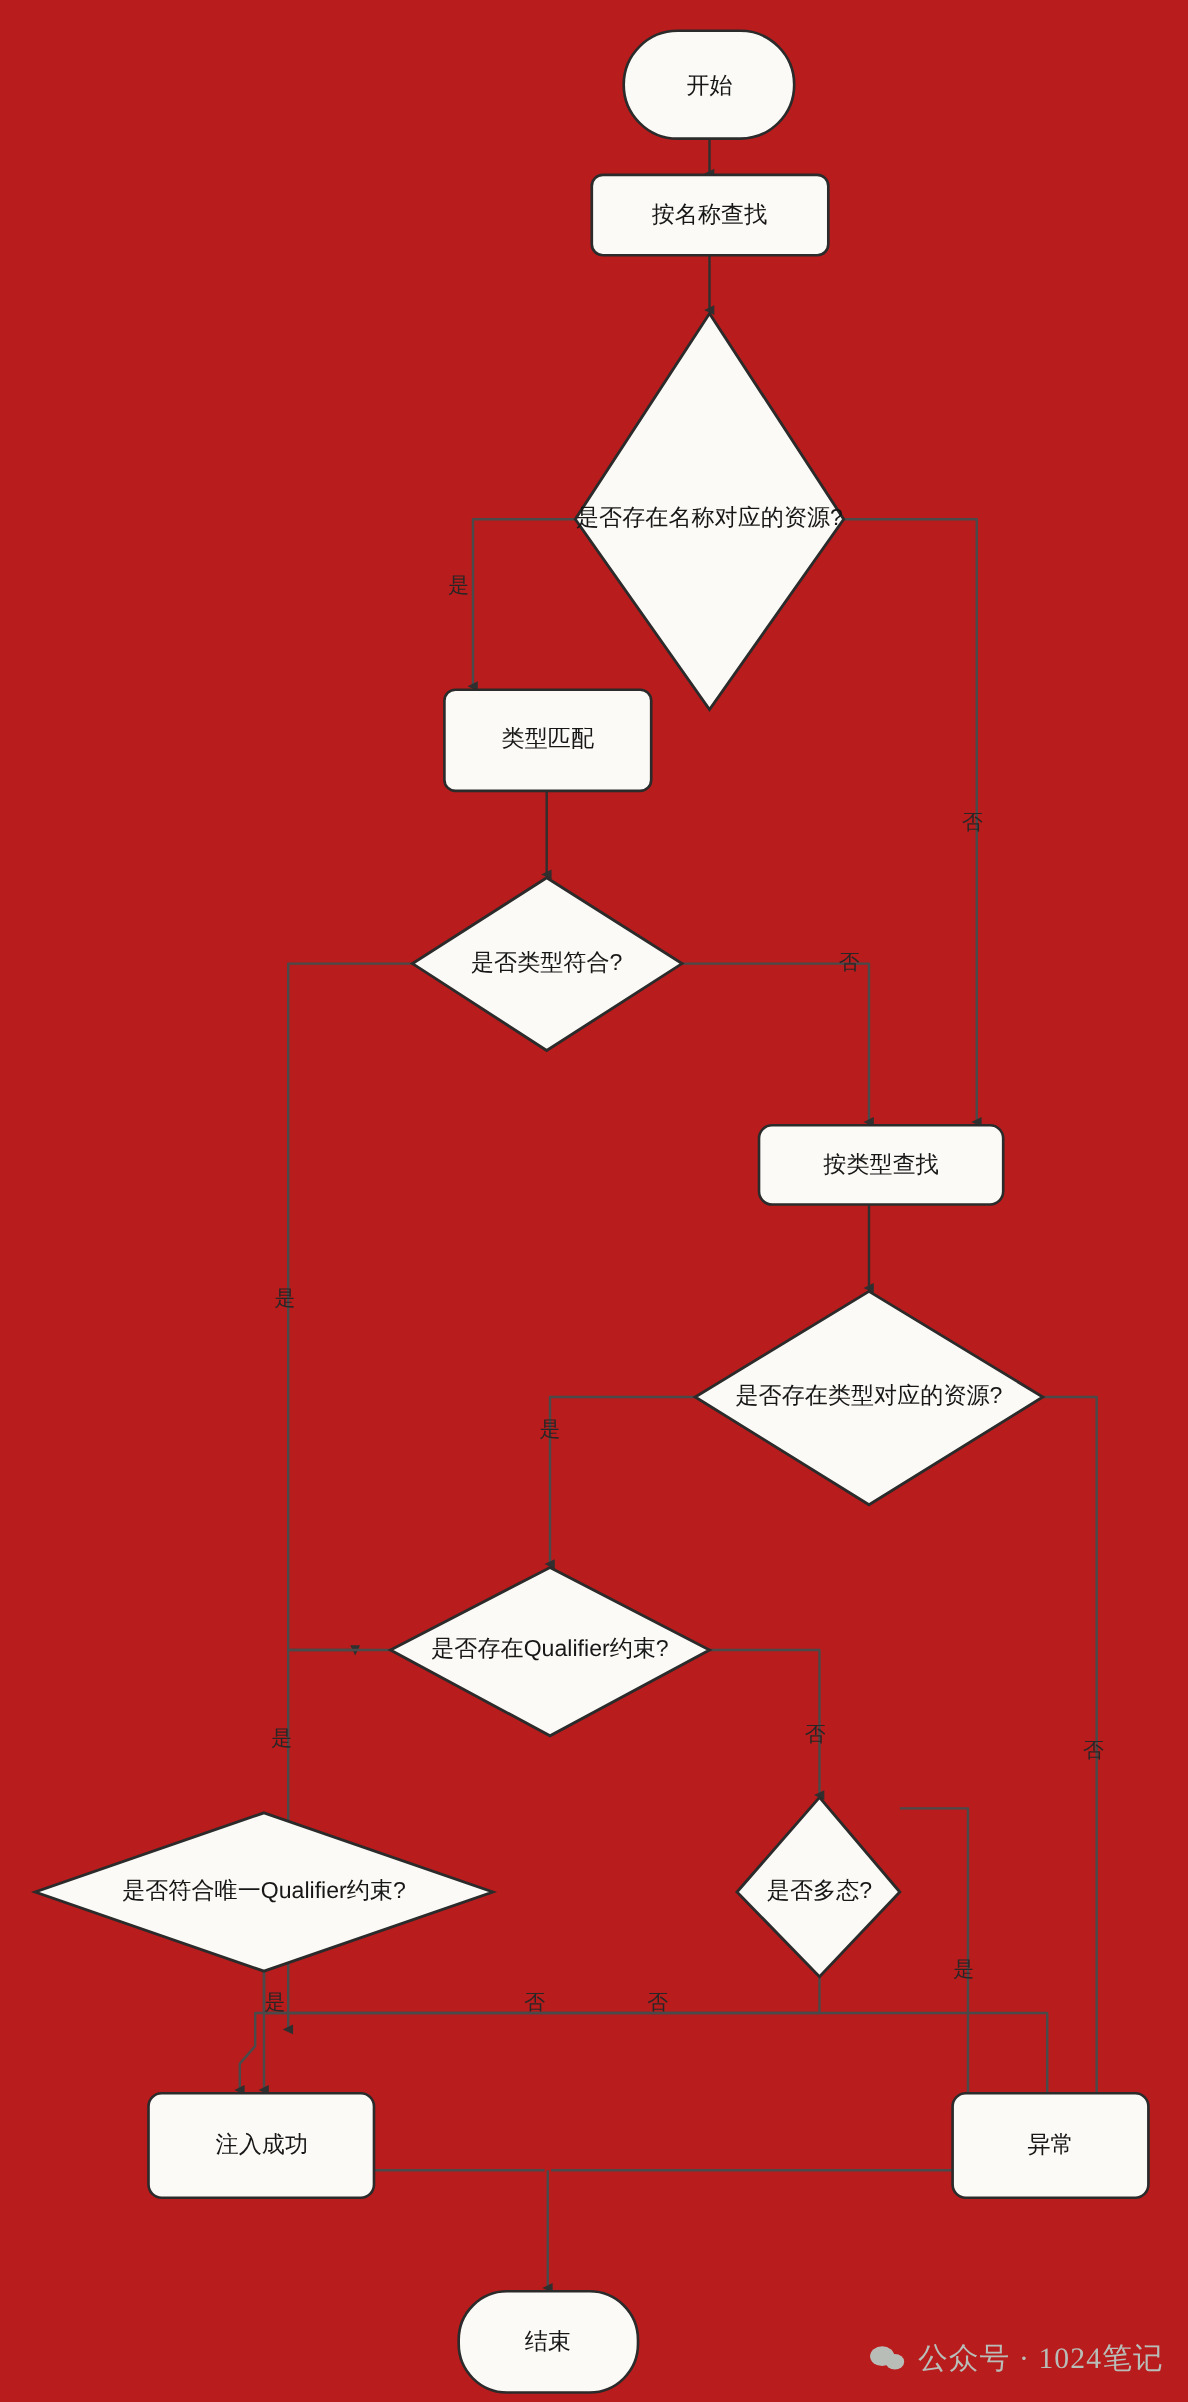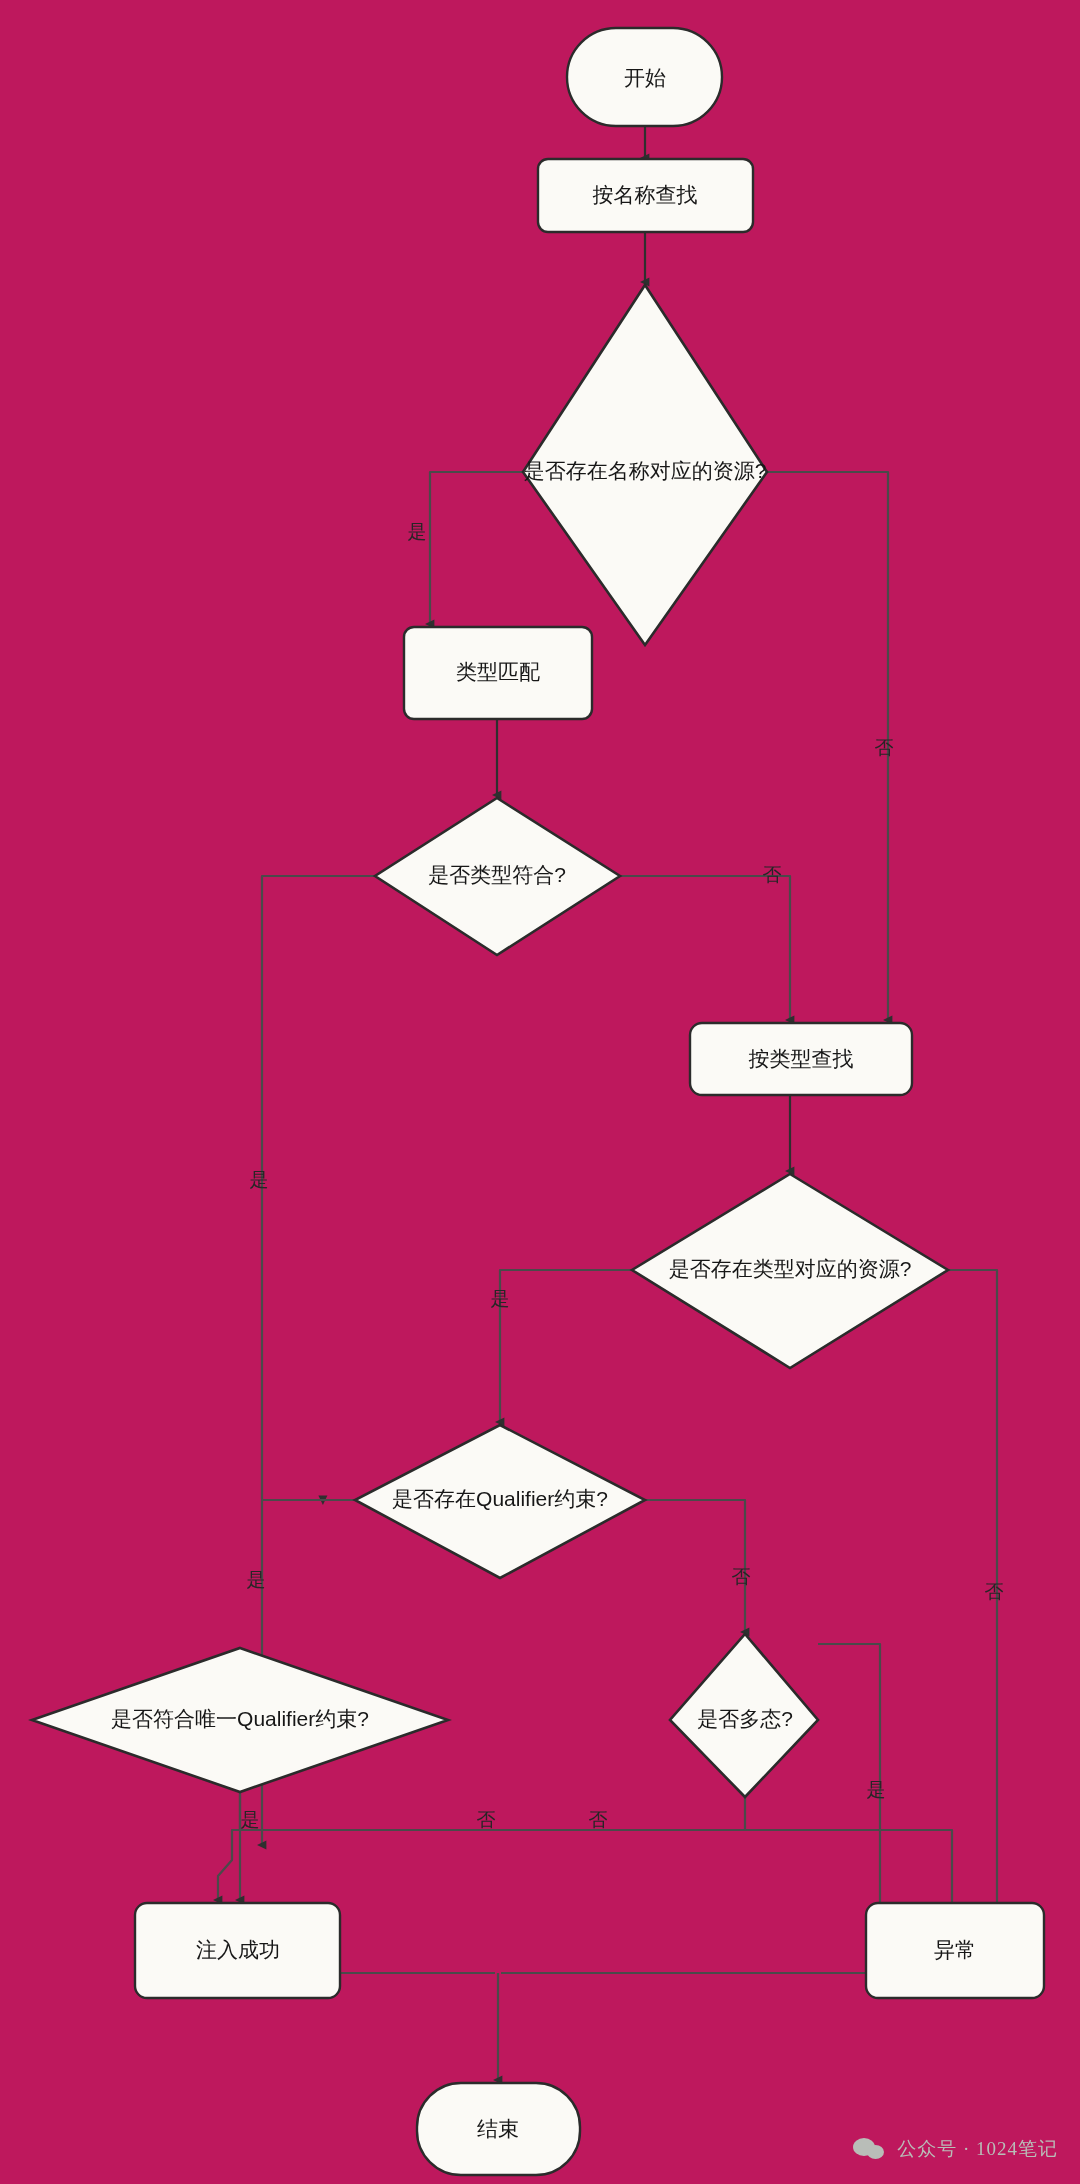--- a/index.html
+++ b/index.html
@@ -7,21 +7,21 @@
     padding: 0;
     background: #f7f6ef;
   }
   body {
     font-family: "Liberation Sans", "DejaVu Sans", sans-serif;
   }
   #canvas {
     position: relative;
     width: 1080px;
     height: 2184px;
-    background: #be185d;
+    background: #b91c1c;
     overflow: hidden;
   }
   #flow-svg {
     position: absolute;
     left: 0;
     top: 0;
     width: 1080px;
     height: 2184px;
   }
   .node-shape {
@@ -58,24 +58,24 @@
   }
   .edge-label.vert {
     writing-mode: vertical-rl;
     letter-spacing: 0px;
   }
   .watermark {
     position: absolute;
     right: 22px;
     bottom: 22px;
     display: flex;
-    align-items: flex-end;
+    align-items: center;
     gap: 10px;
     color: #b9bdb8;
-    font-size: 19px;
+    font-size: 27px;
     font-family: "Liberation Serif", "DejaVu Serif", serif;
     letter-spacing: 1px;
     user-select: none;
   }
   .wm-icon {
     display: inline-block;
     width: 34px;
     height: 26px;
     position: relative;
   }

